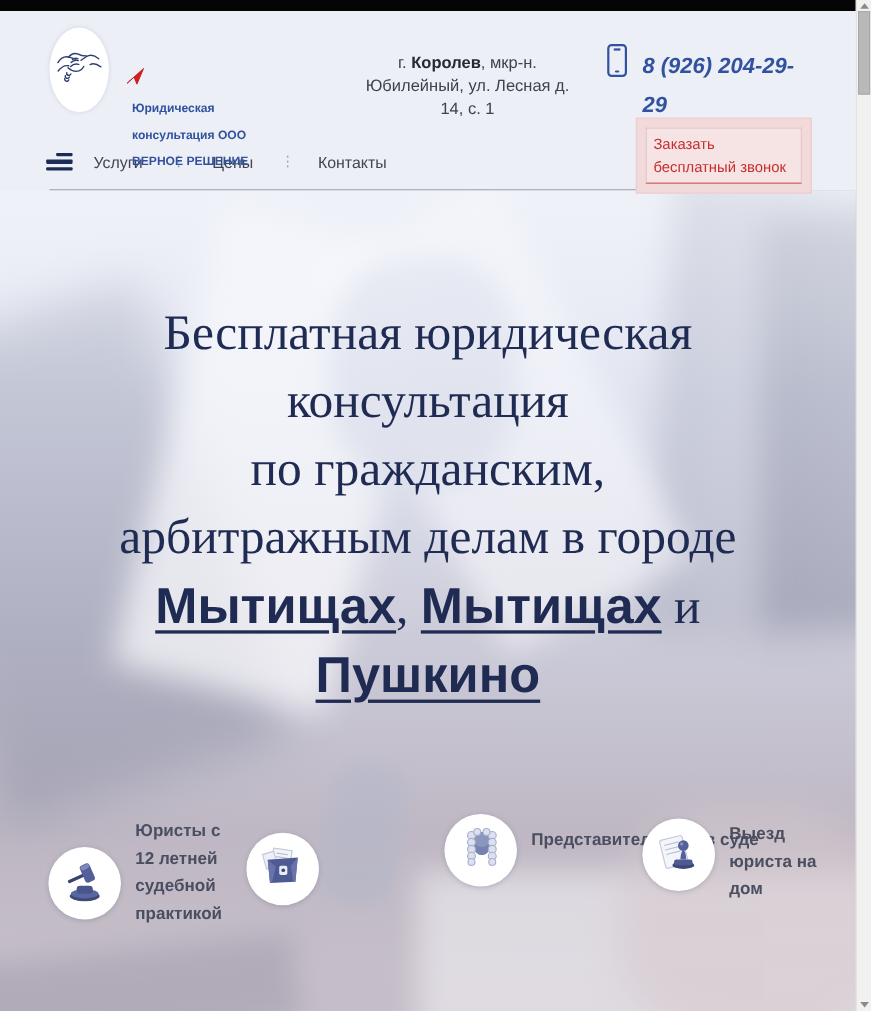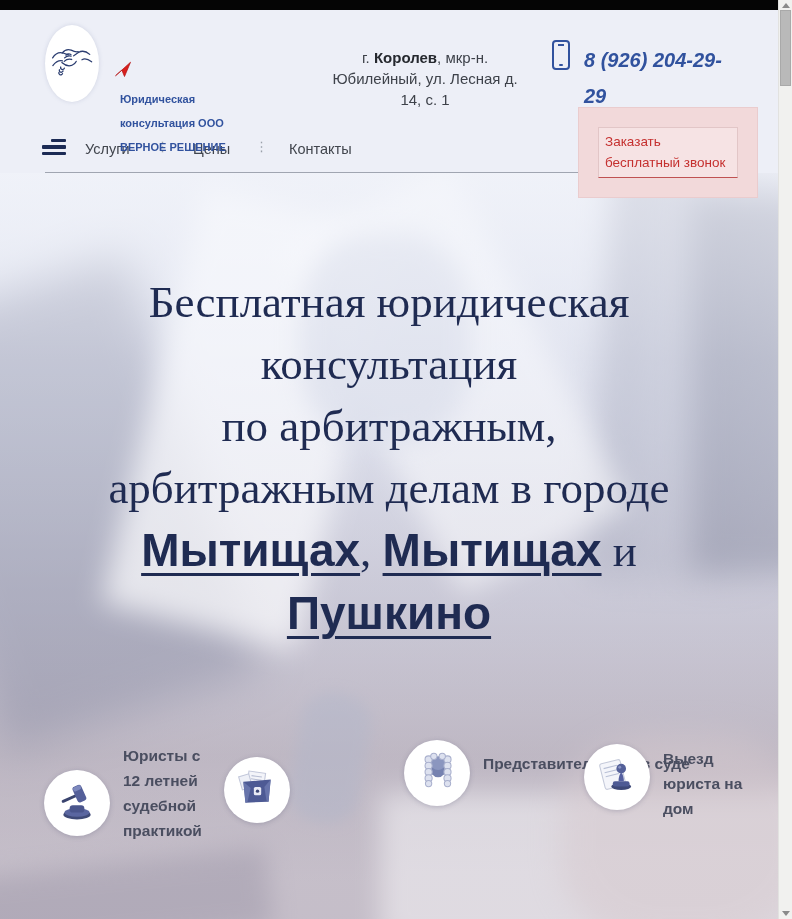--- a/index.html
+++ b/index.html
@@ -20,21 +20,21 @@
   .logo svg{transform:rotate(-8deg);}
   .badge{position:absolute;left:137px;top:11px;width:86px;font-size:12.5px;line-height:19.5px;font-weight:bold;color:#e32221;z-index:5;}
   .loc-arrow{position:absolute;left:114px;top:50px;z-index:5;}
   .org-name{position:absolute;left:120px;top:77px;width:126px;font-size:11px;line-height:24px;font-weight:bold;color:#31529e;z-index:4;}
   .addresses{position:absolute;left:285px;top:37px;width:208px;text-align:center;font-size:15px;line-height:21px;color:#3e424a;z-index:3;margin-left:36px;}
   .addresses b{color:#26292f;}
   .phone-icon{position:absolute;left:552px;top:30px;width:18px;height:30px;border:2px solid #31529e;border-radius:4px;box-sizing:border-box;z-index:5;}
   .phone-icon::after{content:"";position:absolute;left:5px;bottom:2px;width:4px;height:2px;background:#31529e;border-radius:1px;}
   .phone-icon::before{content:"";position:absolute;left:4px;top:2px;width:6px;height:1.5px;background:#31529e;}
   .phone-number{position:absolute;left:584px;top:32px;width:138px;font-size:20px;line-height:36px;font-weight:bold;color:#31529e;text-decoration:none;z-index:5;font-style:italic;}
-  .callback{position:absolute;left:578px;top:97px;width:180px;background:#f2d9da;border:1px solid #eaccce;padding:19px;box-sizing:border-box;cursor:pointer;z-index:6;}
+  .callback{position:absolute;left:578px;top:97px;width:160px;background:#f2d9da;border:1px solid #eaccce;padding:8px;box-sizing:border-box;cursor:pointer;z-index:6;}
   .callback-inner{background:#f6e3e4;border:1px solid #e2c6c7;border-bottom:1px solid #c05252;padding:3px 6px 4px 6px;
                   font-size:13.5px;line-height:21px;color:#c5302f;}
   .hamburger{position:absolute;left:42px;top:129px;width:24px;height:16px;z-index:6;cursor:pointer;display:flex;flex-direction:column;justify-content:space-between;}
   .hamburger .bar{height:3.2px;background:#1c2b55;border-radius:1px;}
   .hamburger .b1{width:15px;margin-left:auto;}
   .hamburger .b2{width:24px;}
   .hamburger .b3{width:24px;}
   .nav-item{position:absolute;top:131px;font-size:14.5px;color:#41454d;z-index:2;cursor:pointer;}
   .nav-sep{position:absolute;top:129px;font-size:13px;color:#9aa0aa;z-index:2;}
   .nav-uslugi{left:85px;} .sep1{left:156px;} .nav-ceny{left:193px;} .sep2{left:255px;} .nav-kontakty{left:289px;}
@@ -139,21 +139,21 @@
       <div class="ph ph-hands"></div>
       <div class="ph ph-watch"></div>
       <div class="ph ph-paper"></div>
       <div class="ph ph-hand2"></div>
       <div class="ph ph-dark-bl"></div>
       <div class="hero-overlay"></div>
     </div>
 
     <h1 class="hero-title">
       <span>Бесплатная юридическая консультация</span><br>
-      <span>по арбитражным,</span><br>
+      <span>по гражданским,</span><br>
       <span>арбитражным делам в городе</span>
       <a class="city-link">Мытищах</a><span>, </span><a class="city-link">Мытищах</a><span> и </span><a class="city-link">Пушкино</a>
     </h1>
 
     <div class="feat-circle fc1">
       <span>
         <svg width="42" height="42" viewBox="0 0 40 40">
           <ellipse cx="20" cy="33" rx="13" ry="4.5" fill="#3f4a77"></ellipse>
           <ellipse cx="20" cy="31" rx="12" ry="4" fill="#5a66a0"></ellipse>
           <rect x="13" y="24" width="14" height="7" rx="3" fill="#4a558c"></rect>

